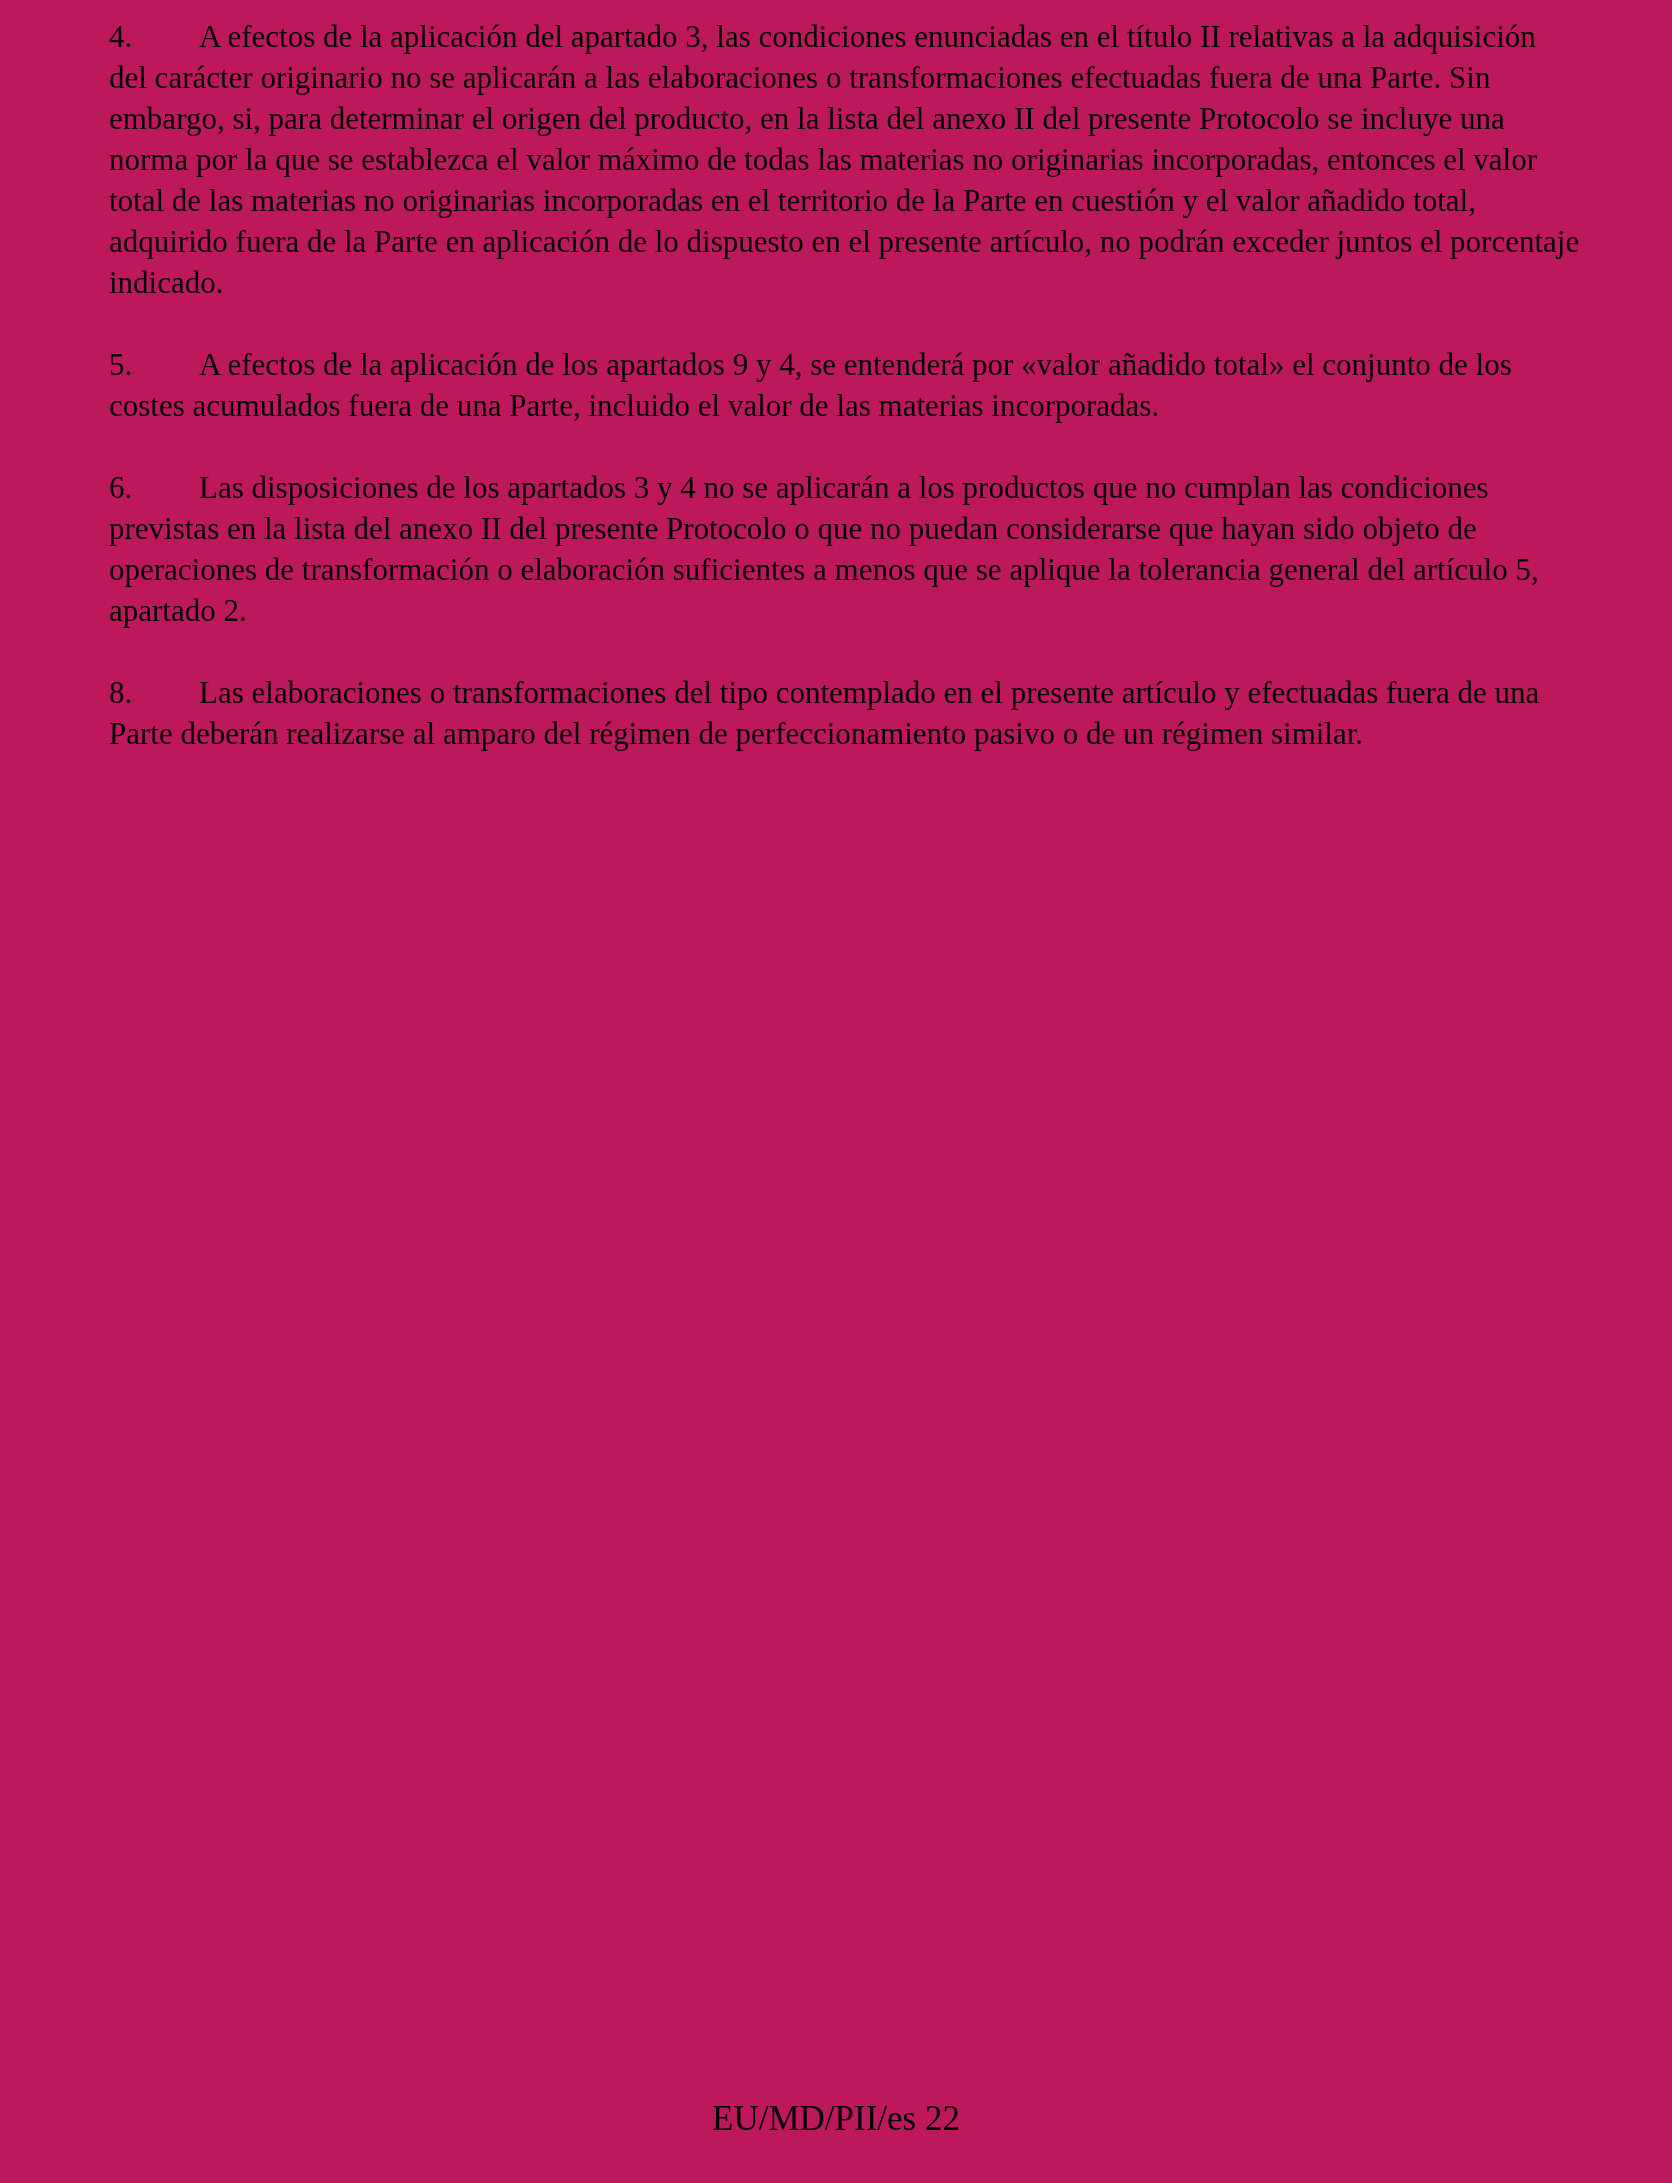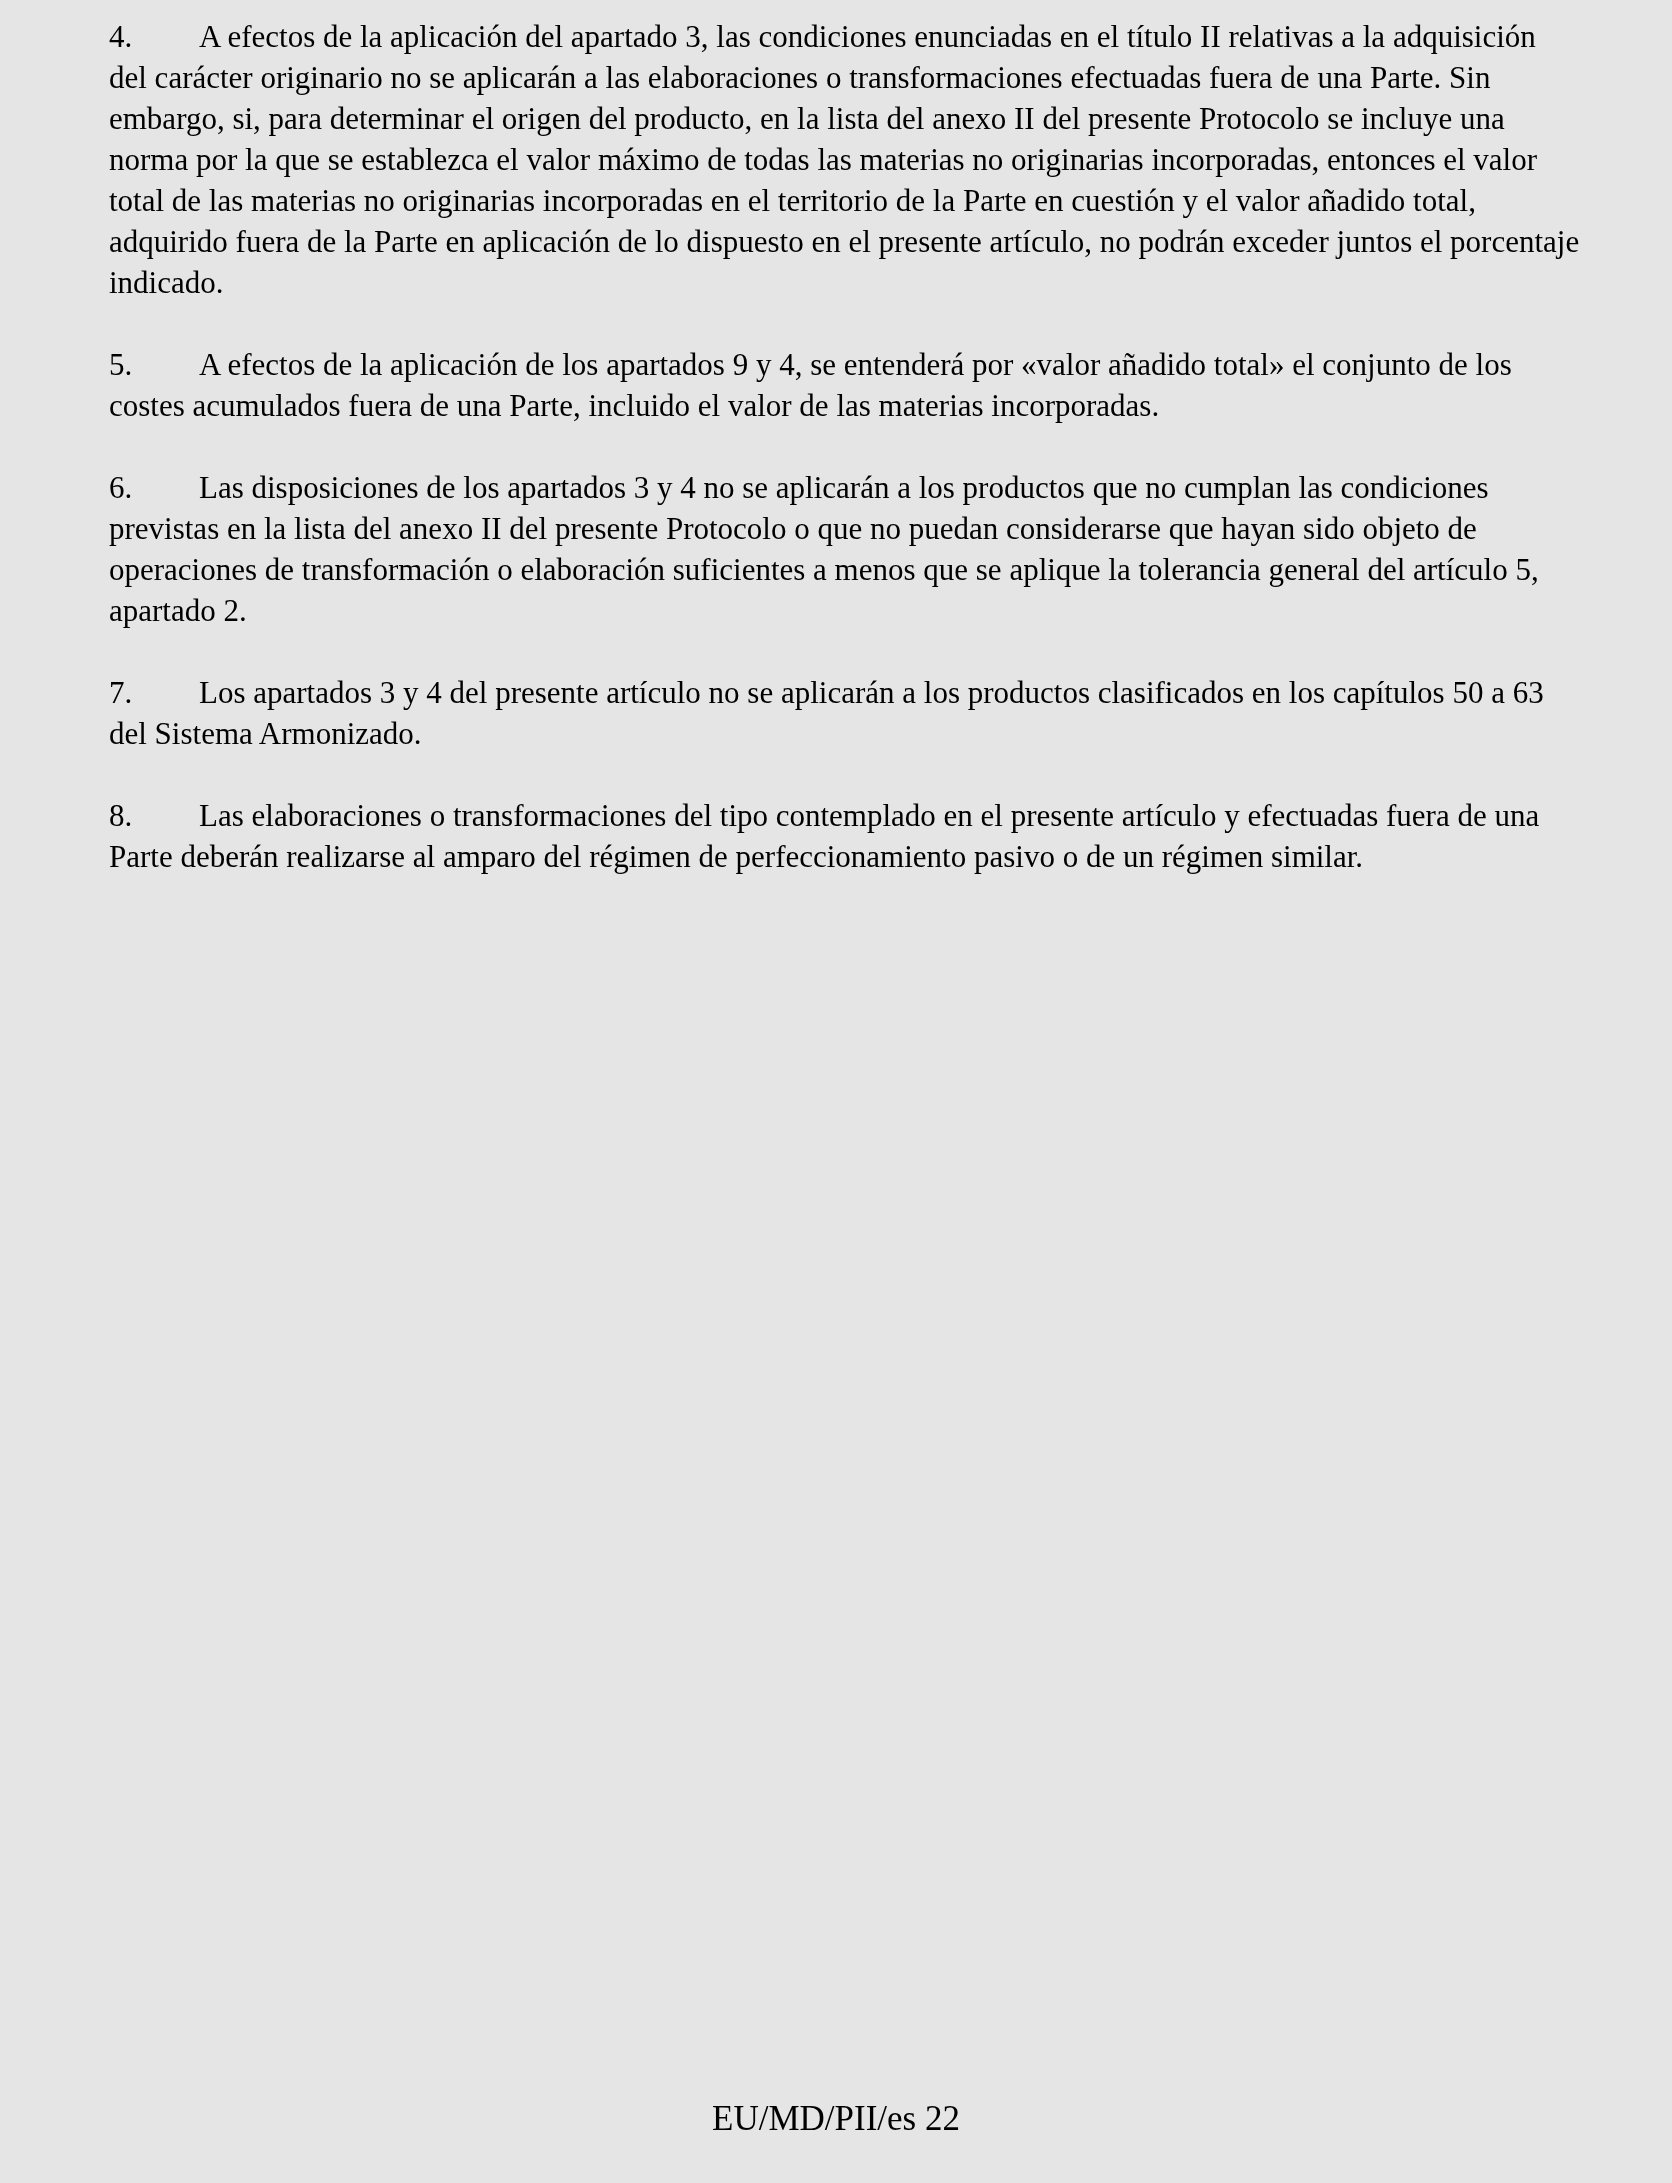--- a/index.html
+++ b/index.html
@@ -4,21 +4,21 @@
 <style>
   html, body {
     margin: 0;
     padding: 0;
     background: #ffffff;
   }
   .page {
     position: relative;
     width: 1672px;
     height: 2183px;
-    background: #e5e5e5;
+    background: #be185d;
     color: #000000;
     font-family: "Liberation Serif", serif;
     font-size: 31px;
     line-height: 41px;
     box-sizing: border-box;
   }
   .content {
     position: absolute;
     top: 15.7px;
     left: 109px;
@@ -47,21 +47,20 @@
 
 <div class="page">
   <div class="content">
 
     <p class="para"><span class="num">4.</span><span>A efectos de la aplicación del apartado 3, las condiciones enunciadas en el título II relativas a la adquisición del carácter originario no se aplicarán a las elaboraciones o transformaciones efectuadas fuera de una Parte. Sin embargo, si, para determinar el origen del producto, en la lista del anexo II del presente Protocolo se incluye una norma por la que se establezca el valor máximo de todas las materias no originarias incorporadas, entonces el valor total de las materias no originarias incorporadas en el territorio de la Parte en cuestión y el valor añadido total, adquirido fuera de la Parte en aplicación de lo dispuesto en el presente artículo, no podrán exceder juntos el porcentaje indicado.</span></p>
 
     <p class="para"><span class="num">5.</span><span>A efectos de la aplicación de los apartados 9 y 4, se entenderá por «valor añadido total» el conjunto de los costes acumulados fuera de una Parte, incluido el valor de las materias incorporadas.</span></p>
 
     <p class="para"><span class="num">6.</span><span>Las disposiciones de los apartados 3 y 4 no se aplicarán a los productos que no cumplan las condiciones previstas en la lista del anexo II del presente Protocolo o que no puedan considerarse que hayan sido objeto de operaciones de transformación o elaboración suficientes a menos que se aplique la tolerancia general del artículo 5, apartado 2.</span></p>
 
-    <p class="para"><span class="num">7.</span><span>Los apartados 3 y 4 del presente artículo no se aplicarán a los productos clasificados en los capítulos 50 a 63 del Sistema Armonizado.</span></p>
 
     <p class="para"><span class="num">8.</span><span>Las elaboraciones o transformaciones del tipo contemplado en el presente artículo y efectuadas fuera de una Parte deberán realizarse al amparo del régimen de perfeccionamiento pasivo o de un régimen similar.</span></p>
 
   </div>
 
   <div class="footer">EU/MD/PII/es 22</div>
 </div>
 
 
 </body></html>

